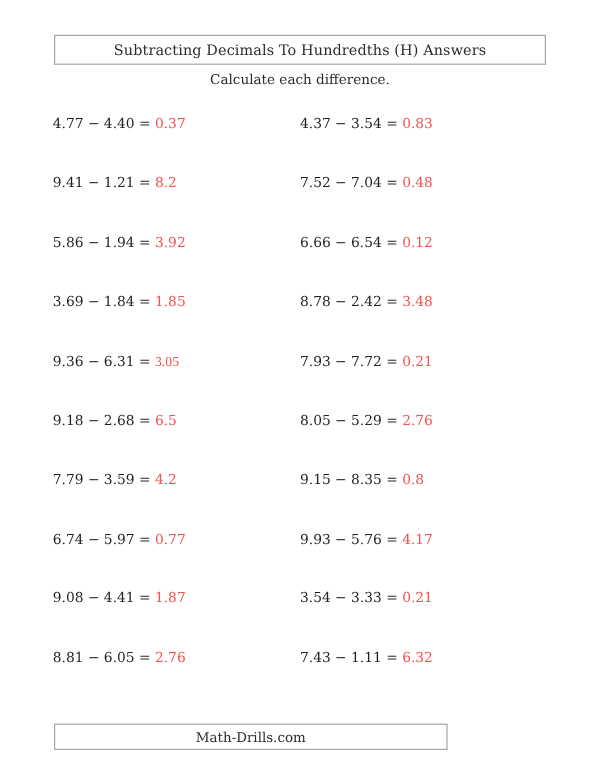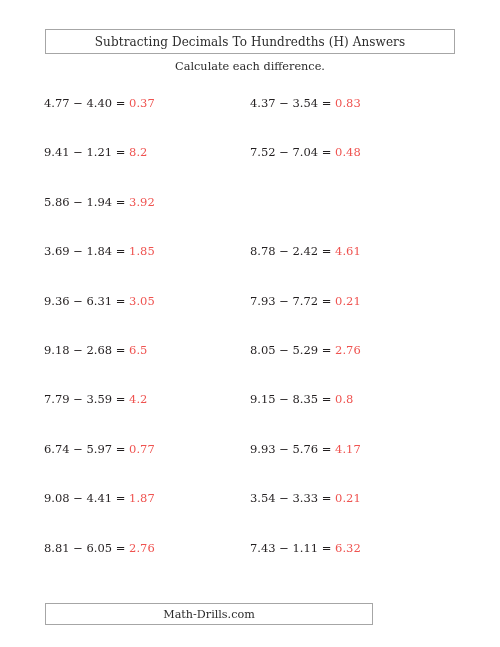--- a/index.html
+++ b/index.html
@@ -115,27 +115,28 @@
       <div class="prow">
         <div class="cell col0"><span class="expr">4.77 − 4.40 =</span> <span class="answer" style="color: rgb(239, 83, 80);">0.37</span></div>
         <div class="cell col1"><span class="expr">4.37 − 3.54 =</span> <span class="answer" style="color: rgb(239, 83, 80);">0.83</span></div>
       </div>
       <div class="prow">
         <div class="cell col0"><span class="expr">9.41 − 1.21 =</span> <span class="answer" style="color: rgb(239, 83, 80);">8.2</span></div>
         <div class="cell col1"><span class="expr">7.52 − 7.04 =</span> <span class="answer" style="color: rgb(239, 83, 80);">0.48</span></div>
       </div>
       <div class="prow">
         <div class="cell col0"><span class="expr">5.86 − 1.94 =</span> <span class="answer" style="color: rgb(239, 83, 80);">3.92</span></div>
+        <div class="cell col1"><span class="expr">6.66 − 6.54 =</span> <span class="answer" style="color: rgb(239, 83, 80);">0.12</span></div>
       </div>
       <div class="prow">
         <div class="cell col0"><span class="expr">3.69 − 1.84 =</span> <span class="answer" style="color: rgb(239, 83, 80);">1.85</span></div>
-        <div class="cell col1"><span class="expr">8.78 − 2.42 =</span> <span class="answer" style="color: rgb(239, 83, 80);">4.61</span></div>
+        <div class="cell col1"><span class="expr">8.78 − 2.42 =</span> <span class="answer" style="color: rgb(239, 83, 80);">3.48</span></div>
       </div>
       <div class="prow">
-        <div class="cell col0"><span class="expr">9.36 − 6.31 =</span> <span class="answer" style="color: rgb(239, 83, 80);">3.05</span></div>
+        <div class="cell col0"><span class="expr">9.36 − 6.31 =</span> <span class="answer" style="color: rgb(239, 83, 80); font-family: Liberation Serif, serif;">3.05</span></div>
         <div class="cell col1"><span class="expr">7.93 − 7.72 =</span> <span class="answer" style="color: rgb(239, 83, 80);">0.21</span></div>
       </div>
       <div class="prow">
         <div class="cell col0"><span class="expr">9.18 − 2.68 =</span> <span class="answer" style="color: rgb(239, 83, 80);">6.5</span></div>
         <div class="cell col1"><span class="expr">8.05 − 5.29 =</span> <span class="answer" style="color: rgb(239, 83, 80);">2.76</span></div>
       </div>
       <div class="prow">
         <div class="cell col0"><span class="expr">7.79 − 3.59 =</span> <span class="answer" style="color: rgb(239, 83, 80);">4.2</span></div>
         <div class="cell col1"><span class="expr">9.15 − 8.35 =</span> <span class="answer" style="color: rgb(239, 83, 80);">0.8</span></div>
       </div>

